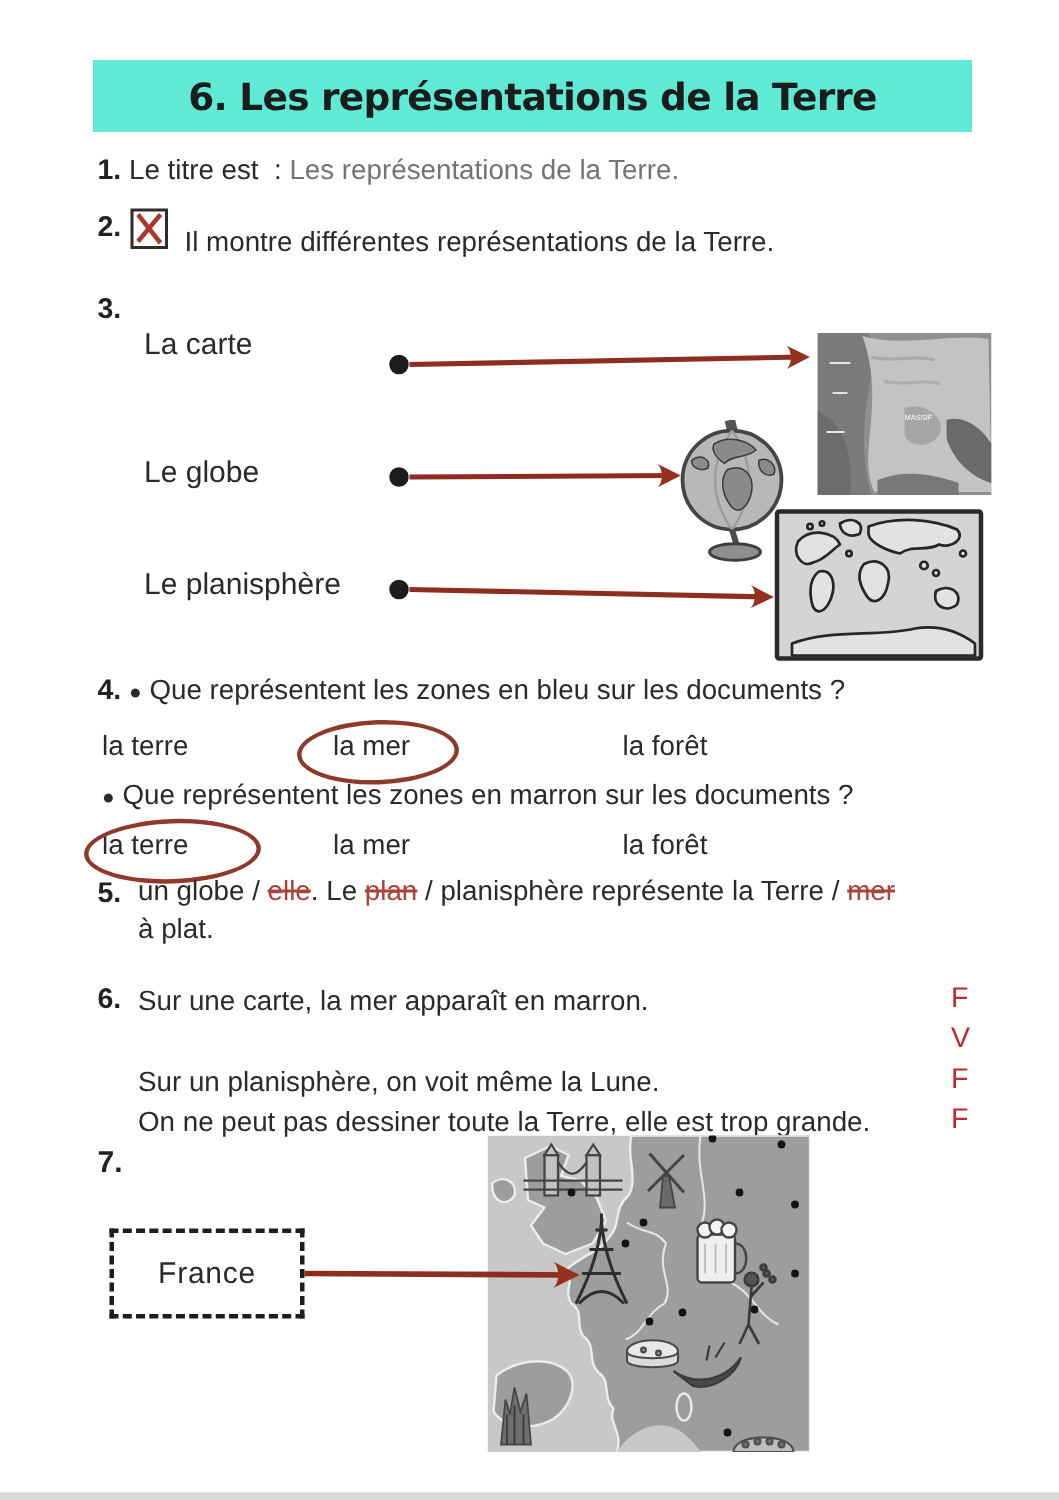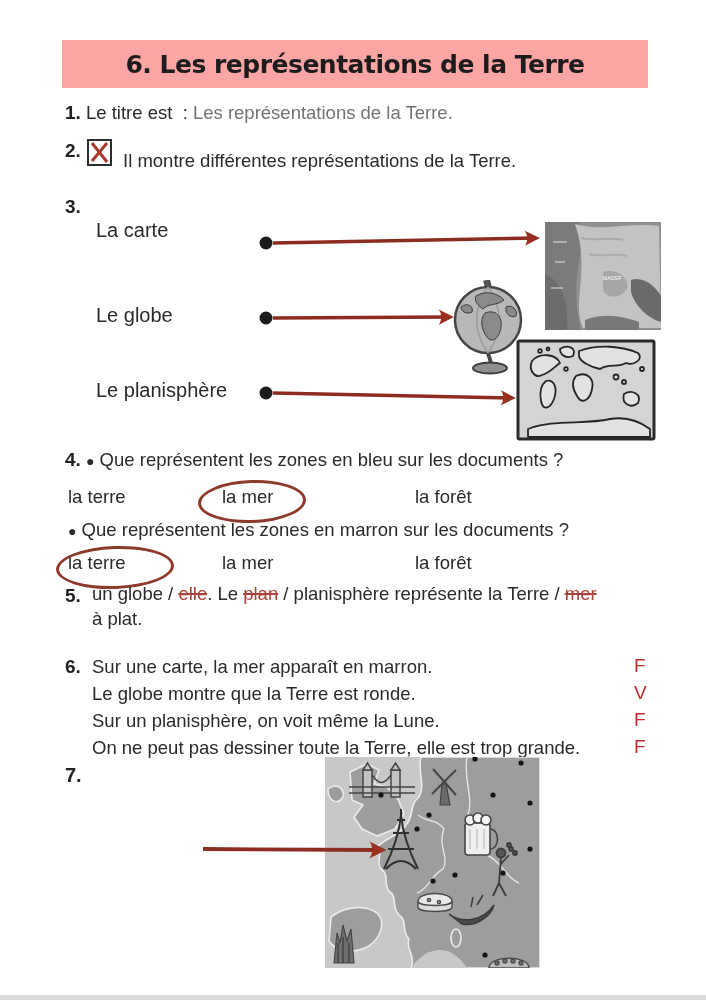--- a/index.html
+++ b/index.html
@@ -3,21 +3,21 @@
 <meta charset="utf-8">
 <style>
   html,body{margin:0;padding:0;background:#e8e8e8;}
   .page{
     position:relative;width:706px;height:1000px;background:#ffffff;
     font-family:"Liberation Sans","DejaVu Sans",sans-serif;color:#2a2a2a;
     overflow:hidden;margin:0 auto;
   }
   .abs{position:absolute;}
   .title-bar{
-    left:62px;top:40px;width:586px;height:48px;background:#fca5a5;
+    left:62px;top:40px;width:586px;height:48px;background:#5eead4;
     display:flex;align-items:center;justify-content:center;
   }
   .title-bar span{
     font-family:"DejaVu Sans","Liberation Sans",sans-serif;
     font-weight:800;font-size:25px;color:#1c1c1c;letter-spacing:-0.5px;
   }
   .qnum{font-weight:bold;font-size:19px;color:#222;}
   .body-text{font-size:18.5px;color:#2a2a2a;}
   .pre{white-space:pre;}
   .red-answer{color:#737373;}
@@ -137,28 +137,30 @@
 
   <div class="abs qnum" style="left:65px;top:585px;">5.</div>
   <div class="abs" style="left:92px;top:582px;">
     <div class="q5-line"><span>un globe / </span><span class="struck">elle</span><span>. Le </span><span class="struck">plan</span><span> / planisphère représente la Terre / </span><span class="struck">mer</span></div>
     <div class="q5-line"><span>à plat.</span></div>
   </div>
 
   <div class="abs qnum" style="left:65px;top:656px;">6.</div>
   <div class="abs body-text" style="left:92px;top:656px;">Sur une carte, la mer apparaît en marron.</div>
   <div class="abs tf" style="left:634px;top:655px;">F</div>
-  <div class="abs body-text" style="left:92px;top:683px;">Le globe montre que la Terre est ronde.</div>
   <div class="abs tf" style="left:634px;top:682px;">V</div>
   <div class="abs body-text" style="left:92px;top:710px;">Sur un planisphère, on voit même la Lune.</div>
   <div class="abs tf" style="left:634px;top:709px;">F</div>
   <div class="abs body-text" style="left:92px;top:737px;">On ne peut pas dessiner toute la Terre, elle est trop grande.</div>
   <div class="abs tf" style="left:634px;top:736px;">F</div>
 
   <div class="abs qnum" style="left:65px;top:764px;font-size:20px;">7.</div>
+  <div class="abs dashed-box">
+    <span>France</span>
+  </div>
 
   <svg class="abs" style="left:325px;top:757px;" width="215" height="211" viewBox="0 0 215 211">
     <rect x="0" y="0" width="215" height="211" fill="#c8c8c8"></rect>
     <g fill="#9d9d9d" stroke="#ececec" stroke-width="1.6" stroke-linejoin="round">
       <path d="M25,15 L42,7 L54,13 L49,27 L62,30 L73,42 L79,57 L70,72 L52,79 L37,72 L29,60 L38,48 L27,43 Z"></path>
       <path d="M3,32 C10,26 20,30 18,40 C13,48 3,45 3,32 Z"></path>
       <path d="M150,0 L215,0 L215,28 C199,32 187,18 175,23 C163,27 155,12 150,0 Z"></path>
       <path d="M96,0 L215,0 L215,211 L86,211 C91,198 80,192 84,182 C76,174 83,164 74,158 C66,150 73,140 64,134 C58,126 65,118 56,112 C50,104 59,96 52,90 C62,80 75,78 81,68 C89,60 84,48 94,40 C101,28 92,14 96,0 Z"></path>
       <path d="M6,160 C20,149 41,147 53,157 C61,166 55,181 44,189 C30,197 11,195 4,184 Z"></path>
       <ellipse cx="131" cy="181" rx="5" ry="9"></ellipse>

